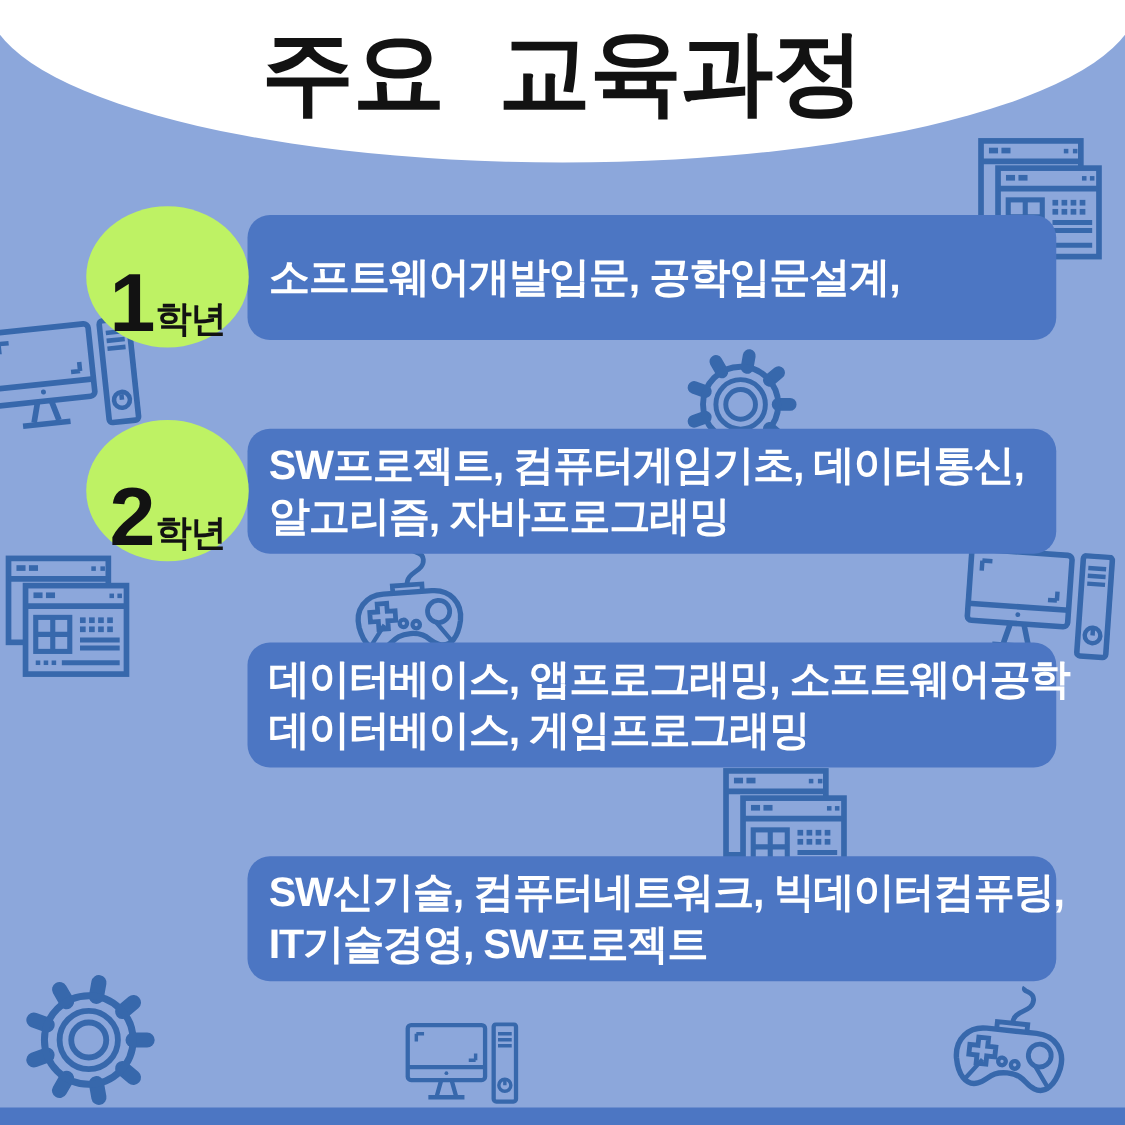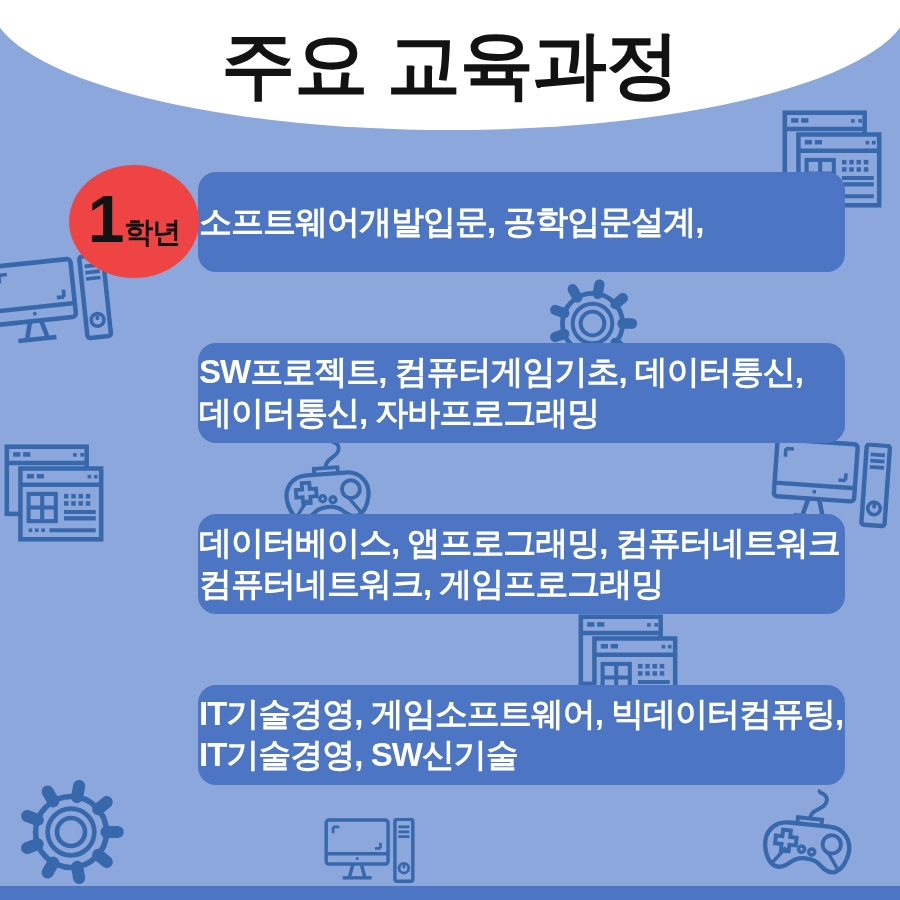--- a/index.html
+++ b/index.html
@@ -15,41 +15,41 @@
     background:var(--bg); overflow:hidden;
   }
   
   .top-blob{
     position:absolute; left:-10px; top:-128px; width:920px; height:258px;
     background:#fff; border-radius:50%; z-index:2;
   }
   .page-title{
     position:absolute; left:0; top:24px; width:100%; text-align:center;
     font-size:74px; font-weight:900; color:var(--ink); letter-spacing:-1px;
-    z-index:4; line-height:1.1;
+    z-index:4; line-height:1.1;font-family:Liberation Mono, monospace;
   }
   
   .bg-icon{position:absolute; z-index:1; overflow:visible;}
   .bg-icon *{vector-effect:non-scaling-stroke;}
   
   .row{position:absolute; left:0; width:900px; height:100px; z-index:3;}
   .panel{
     position:absolute; left:198px; right:55px; top:0; height:100px;
     background:var(--panel); border-radius:18px;
     display:flex; flex-direction:column; justify-content:center;
-    padding-left:1px; box-sizing:border-box;
+    padding-left:17px; box-sizing:border-box;
   }
   .course-line{
     color:#ffffff; font-size:33px; font-weight:700;
     line-height:1.24; letter-spacing:-1px; white-space:nowrap;
   }
   .year-circle{
     position:absolute; left:69px; top:-7px; width:130px; height:113px;
-    background:#ef4444; border-radius:50%;
-    display:flex; align-items:center; justify-content:center;
+    background:#bef264; border-radius:50%;
+    display:flex; align-items:flex-end; justify-content:center;
   }
   .year-label{white-space:nowrap; color:var(--ink); transform:translateY(-2px);}
   .year-num{font-size:66px; font-weight:900; line-height:1;}
   .year-suffix{font-size:29px; font-weight:900; letter-spacing:-1px;}
   .bottom-bar{
     position:absolute; left:0; top:886px; width:900px; height:14px;
     background:var(--panel); z-index:3;
   }
 </style>
 </head>
@@ -186,32 +186,37 @@
     <div class="year-circle">
       <div class="year-label">
         <span class="year-num">1</span><span class="year-suffix">학년</span>
       </div>
     </div>
   </div>
 
   <div class="row" style="top:343px">
     <div class="panel">
       <div class="course-line">SW프로젝트, 컴퓨터게임기초, 데이터통신,</div>
-      <div class="course-line">데이터통신, 자바프로그래밍</div>
+      <div class="course-line">알고리즘, 자바프로그래밍</div>
+    </div>
+    <div class="year-circle">
+      <div class="year-label">
+        <span class="year-num">2</span><span class="year-suffix">학년</span>
+      </div>
     </div>
   </div>
 
   <div class="row" style="top:514px">
     <div class="panel">
-      <div class="course-line">데이터베이스, 앱프로그래밍, 컴퓨터네트워크</div>
-      <div class="course-line">컴퓨터네트워크, 게임프로그래밍</div>
+      <div class="course-line">데이터베이스, 앱프로그래밍, 소프트웨어공학</div>
+      <div class="course-line">데이터베이스, 게임프로그래밍</div>
     </div>
   </div>
 
   <div class="row" style="top:685px">
     <div class="panel">
-      <div class="course-line">IT기술경영, 게임소프트웨어, 빅데이터컴퓨팅,</div>
-      <div class="course-line">IT기술경영, SW신기술</div>
+      <div class="course-line">SW신기술, 컴퓨터네트워크, 빅데이터컴퓨팅,</div>
+      <div class="course-line">IT기술경영, SW프로젝트</div>
     </div>
   </div>
 
   <div class="bottom-bar"></div>
 </div>
 
 </body></html>

